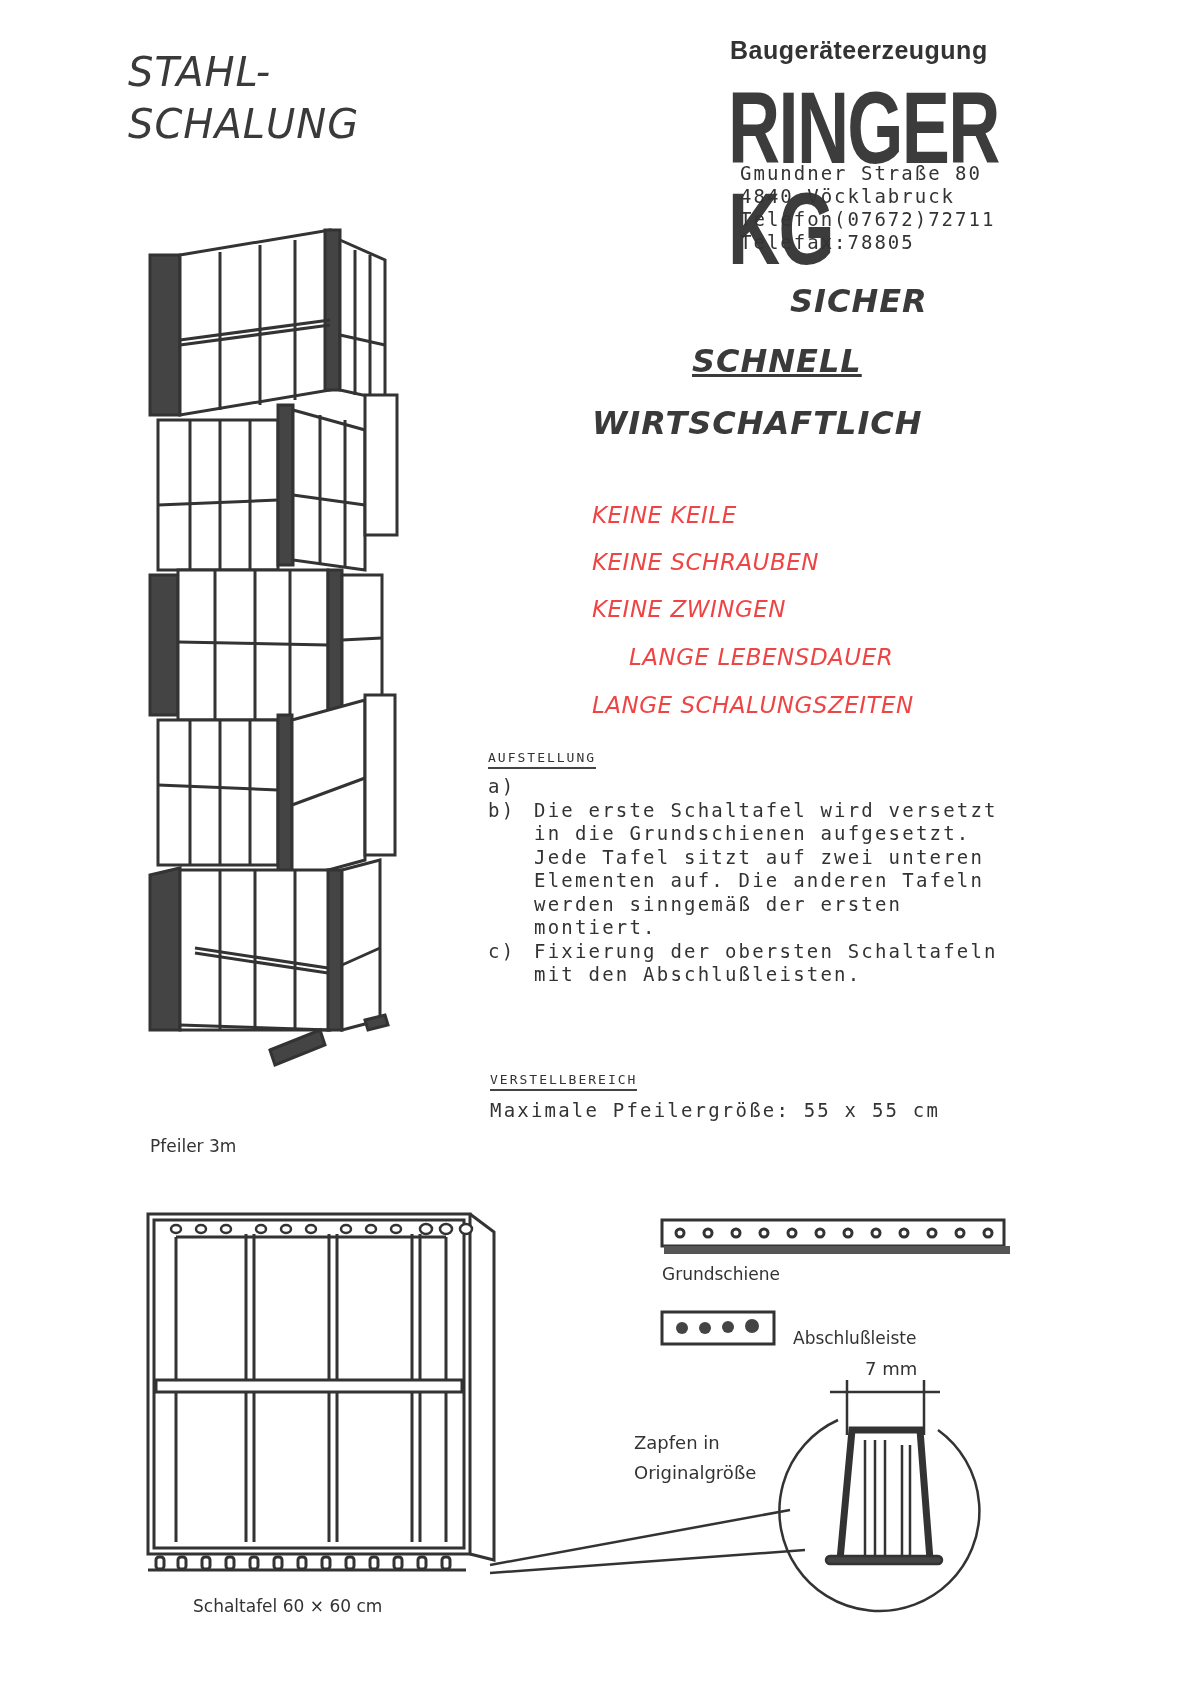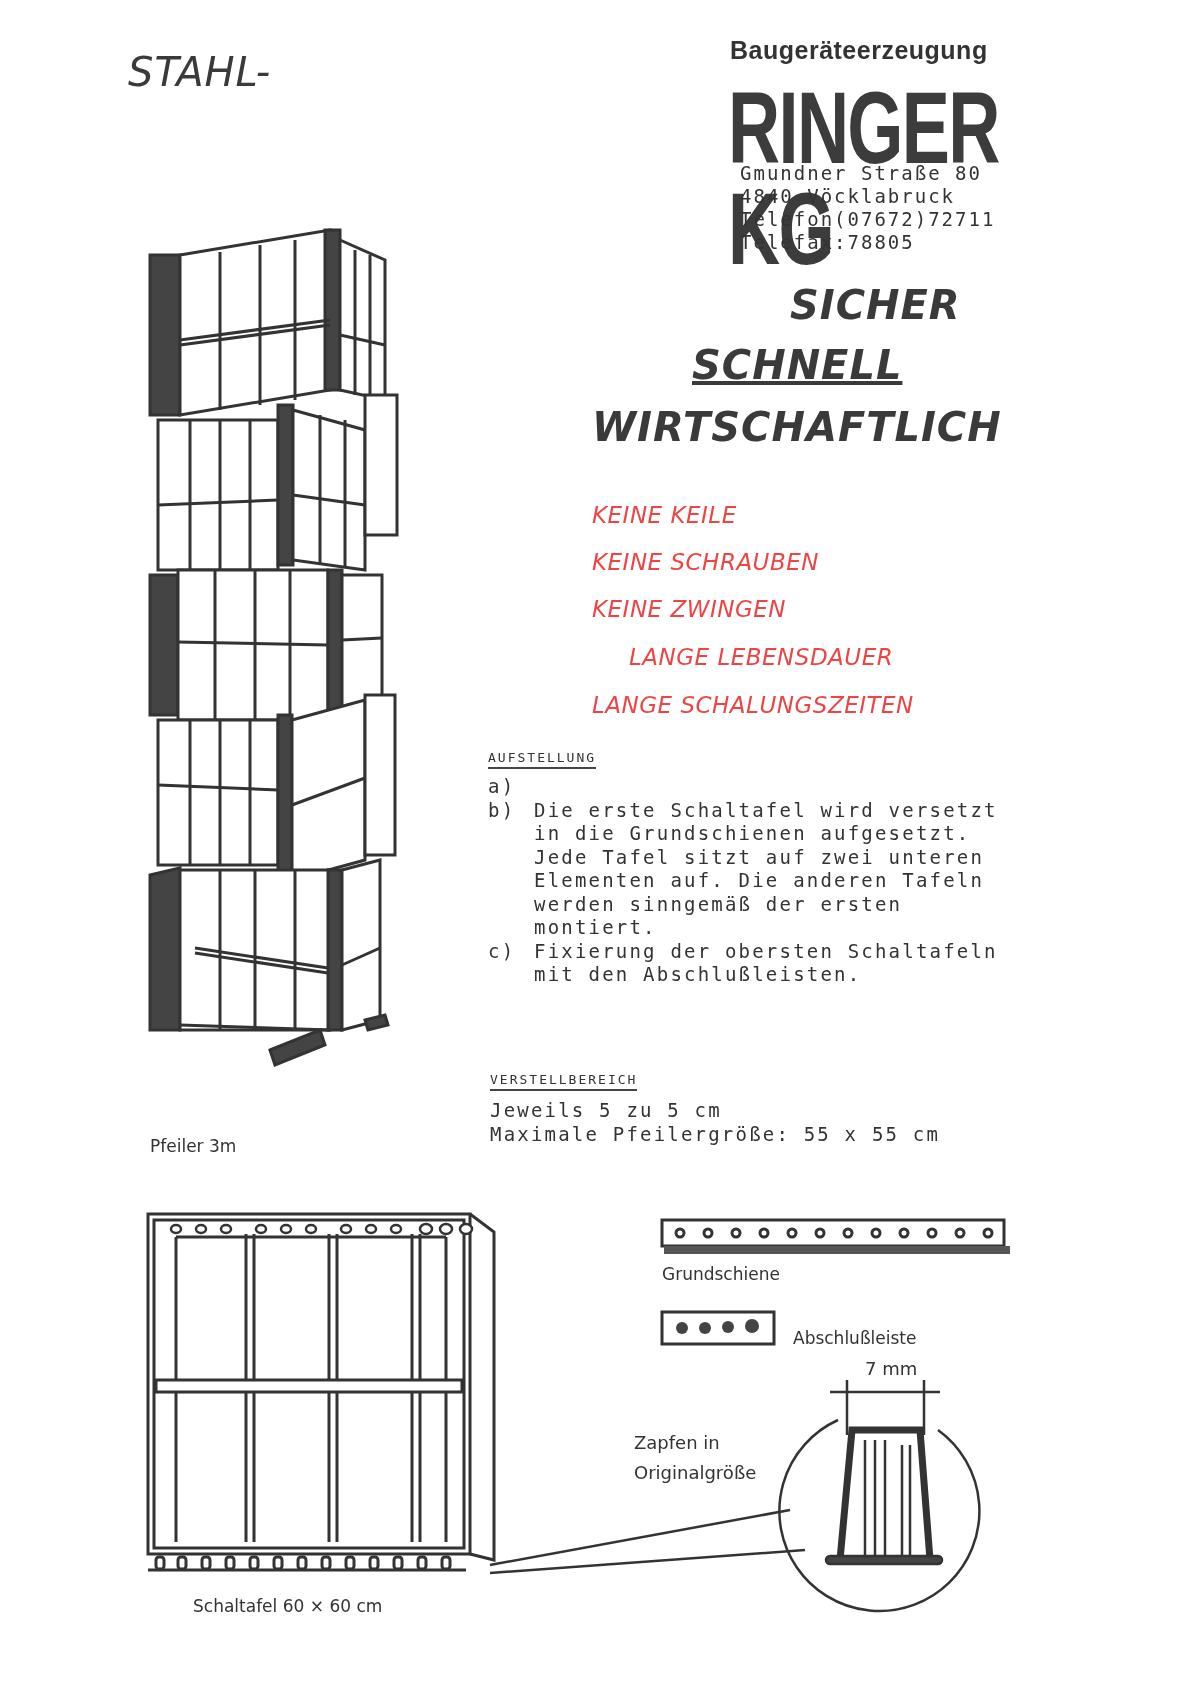--- a/index.html
+++ b/index.html
@@ -3,32 +3,33 @@
 <meta charset="utf-8">
 <style>
   html, body { margin: 0; padding: 0; background: #ffffff; }
   body { width: 1200px; height: 1696px; position: relative; overflow: hidden; color: #2a2a2a; font-family: "Liberation Sans", sans-serif; }
   .abs { position: absolute; }
   .title-hand { font-family: "DejaVu Sans", sans-serif; font-style: italic; font-weight: normal; color: #3a3a3a; font-size: 40px; letter-spacing: 1px; line-height: 52px; }
   .company-small { font-family: "Liberation Sans", sans-serif; font-weight: bold; font-size: 25px; color: #333; letter-spacing: 0.5px; }
   .company-big { font-family: "Liberation Sans", sans-serif; font-weight: bold; color: #3c3c3c; font-size: 88px; line-height: 88px; transform: scaleY(1.15) scaleX(0.82); transform-origin: left top; letter-spacing: -2px; }
   .mono { font-family: "DejaVu Sans Mono", monospace; color: #333; }
   .addr { font-size: 19px; line-height: 23px; letter-spacing: 2px; }
-  .slogan { font-family: "DejaVu Sans", sans-serif; font-style: italic; font-weight: bold; color: #3a3a3a; font-size: 40px; letter-spacing: 1px; }
+  .slogan { font-family: "DejaVu Sans", sans-serif; font-style: italic; font-weight: bold; color: #3a3a3a; font-size: 32px; letter-spacing: 1px; }
   .feature { font-family: "DejaVu Sans", sans-serif; font-style: italic; color: #ef4444; font-size: 23px; letter-spacing: 0.5px; }
   .section-h { font-family: "DejaVu Sans Mono", monospace; font-size: 13px; letter-spacing: 2px; color: #333; border-bottom: 2px solid #444; padding-bottom: 2px; display: inline-block; }
   .body-txt { font-family: "DejaVu Sans Mono", monospace; font-size: 19px; line-height: 23.5px; letter-spacing: 2.2px; color: #333; white-space: pre; }
   .caption { font-family: "DejaVu Sans", sans-serif; font-size: 17px; color: #333; }
   svg { position: absolute; overflow: visible; }
 </style>
 </head>
 <body>
 
 <div class="abs title-hand" style="left:128px; top:46px;">
   <div>STAHL-</div>
+  <div>SCHALUNG</div>
 </div>
 
 <div class="abs company-small" style="left:730px; top:36px;">Baugeräteerzeugung</div>
 <div class="abs company-big" style="left:728px; top:78px;">RINGER KG</div>
 <div class="abs mono addr" style="left:740px; top:162px;">
   <div>Gmundner Straße 80</div>
   <div>4840 Vöcklabruck</div>
   <div>Telefon(07672)72711</div>
   <div>Telefax:78805</div>
 </div>
@@ -64,21 +65,20 @@
       <div class="body-txt" style="width:46px;">c)</div>
       <div class="body-txt">Fixierung der obersten Schaltafeln
 mit den Abschlußleisten.</div>
     </div>
   </div>
 </div>
 
 <div class="abs" style="left:490px; top:1070px;">
   <div class="section-h">VERSTELLBEREICH</div>
   <div style="margin-top:8px;">
-    <div class="body-txt">Jeweils 5 zu 5 cm</div>
     <div class="body-txt">Maximale Pfeilergröße: 55 x 55 cm</div>
   </div>
 </div>
 
 <svg width="300" height="880" style="left:140px; top:230px;" viewBox="0 0 300 880">
   <g stroke="#333" stroke-width="3" fill="none">
 
     <rect x="10" y="25" width="30" height="160" fill="#444"></rect>
     <polygon points="40,25 190,0 190,160 40,185" fill="#fff"></polygon>
     <rect x="185" y="0" width="15" height="160" fill="#444"></rect>

